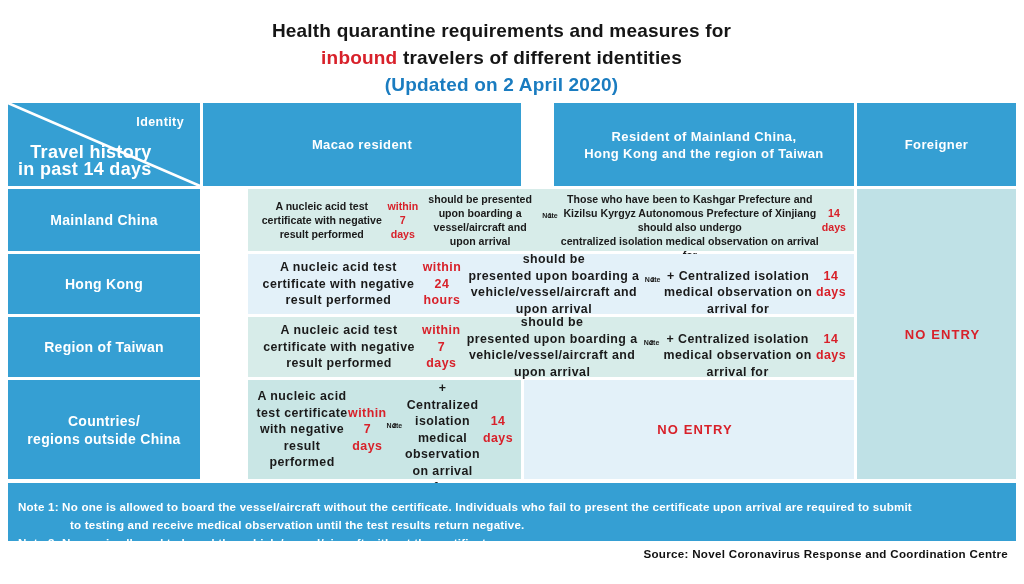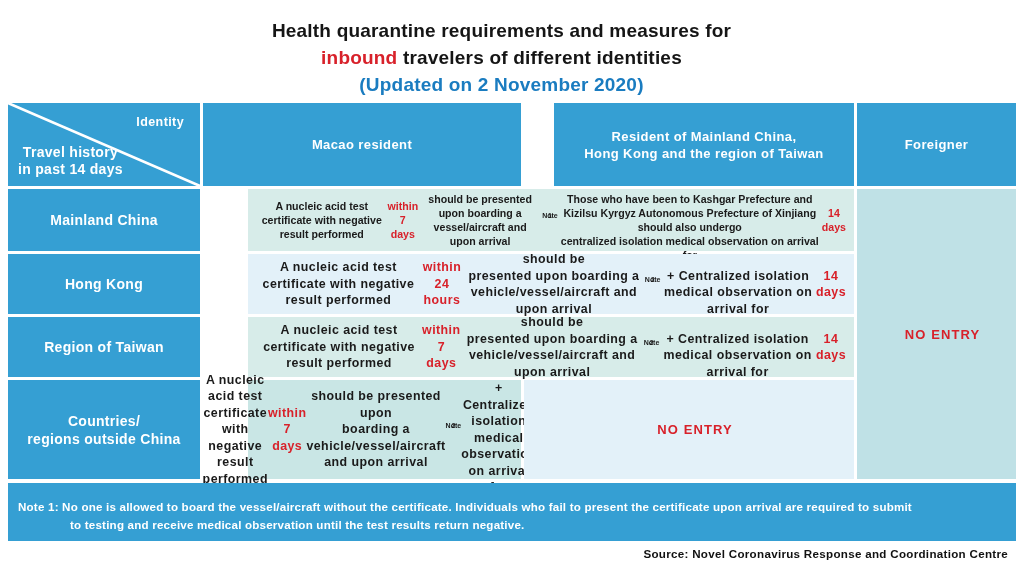--- a/index.html
+++ b/index.html
@@ -35,21 +35,21 @@
     grid-template-columns:192px 318px 330px 1fr;
     grid-template-rows:83px 62px 60px 60px 99px;
     gap:3px;
   }
   .cell{display:flex; align-items:center; justify-content:center; text-align:center;}
   .blue-cell{background:var(--blue); color:#ffffff; font-weight:bold;}
   .hdr{font-size:13px; letter-spacing:.4px; white-space:pre-line; line-height:17px;}
   .corner{position:relative; background:var(--blue); color:#ffffff; font-weight:bold;}
   .corner svg{position:absolute; inset:0; width:100%; height:100%;}
   .corner .identity{position:absolute; top:12px; right:16px; font-size:12.5px; letter-spacing:.4px;}
-  .corner .travel{position:absolute; left:10px; bottom:8px; font-size:14px; text-align:center; white-space:pre-line; line-height:17px; letter-spacing:.3px;}
+  .corner .travel{position:absolute; left:10px; bottom:8px; font-size:18px; text-align:right; white-space:pre-line; line-height:17px; letter-spacing:.3px;}
   .rowlabel{font-size:14px; letter-spacing:.3px; white-space:pre-line; line-height:18px;}
   .content{
     white-space:pre-line; font-weight:bold; color:#1a1a1a;
     padding:2px 8px; line-height:15px;margin-left:45px;
   }
   .content.small{font-size:10.6px; line-height:14px; font-weight:600; letter-spacing:0;}
   .content.big{font-size:12.4px; line-height:16.5px; letter-spacing:.45px;}
   .content .red, .red-strong{color:var(--red);}
   .content sup{font-size:7px; line-height:0; position:relative; top:-4px; letter-spacing:0;}
   .span2{grid-column:2 / span 2;}
@@ -68,21 +68,21 @@
     position:absolute; top:547px; right:16px;
     font-size:11.6px; font-weight:bold; letter-spacing:.3px; color:#111;
   }
 </style>
 </head>
 <body>
 
 <div class="title">
   <div>Health quarantine requirements and measures for</div>
   <div><span class="red">inbound</span><span> travelers of different identities</span></div>
-  <div class="blue">(Updated on 2 November 2020)</div>
+  <div class="blue">(Updated on 2 April 2020)</div>
 </div>
 
 <div class="grid">
 
   <div class="corner" style="grid-column:1;grid-row:1;">
     <svg viewBox="0 0 100 100" preserveAspectRatio="none">
         <line x1="0" y1="0" x2="100" y2="100" stroke="#ffffff" stroke-width="2.6" vector-effect="non-scaling-stroke"></line>
       </svg>
     <span class="identity">Identity</span>
     <span class="travel">Travel history
@@ -103,30 +103,30 @@
 upon arrival </span><sup>Note 1</sup><span>
 Those who have been to Kashgar Prefecture and Kizilsu Kyrgyz Autonomous Prefecture of Xinjiang should also undergo
 centralized isolation medical observation on arrival for </span><span class="red">14 days</span></div>
   <div class="cell content big bg2 span2" style="grid-row:3;"><span>A nucleic acid test certificate with negative result performed </span><span class="red">within 24 hours</span><span> should be
 presented upon boarding a vehicle/vessel/aircraft and upon arrival </span><sup>Note 2</sup><span>
 + Centralized isolation medical observation on arrival for </span><span class="red">14 days</span></div>
   <div class="cell content big bg13 span2" style="grid-row:4;"><span>A nucleic acid test certificate with negative result performed </span><span class="red">within 7 days</span><span> should be
 presented upon boarding a vehicle/vessel/aircraft and upon arrival </span><sup>Note 2</sup><span>
 + Centralized isolation medical observation on arrival for </span><span class="red">14 days</span></div>
   <div class="cell content big bg4m" style="grid-column:2;grid-row:5;"><span>A nucleic acid test certificate with negative result
-performed </span><span class="red">within 7 days</span><span> should be presented upon
-boarding a vehicle/vessel/aircraft and upon arrival </span><sup>Note 2</sup><span>
+performed </span><span class="red">within 7 days</span><sup>Note 2</sup><span>
 + Centralized isolation medical observation
 on arrival for </span><span class="red">14 days</span></div>
   <div class="cell bg2" style="grid-column:3;grid-row:5;">
     <span class="noentry">NO ENTRY</span>
   </div>
   <div class="cell foreigner-cell">
     <span class="noentry">NO ENTRY</span>
   </div>
 </div>
 
 <div class="notes">
   <div>Note 1: No one is allowed to board the vessel/aircraft without the certificate. Individuals who fail to present the certificate upon arrival are required to submit</div>
   <div class="indent">to testing and receive medical observation until the test results return negative.</div>
+  <div>Note 2: No one is allowed to board the vehicle/vessel/aircraft without the certificate.</div>
 </div>
 
 <div class="source">Source: Novel Coronavirus Response and Coordination Centre</div>
 
 </body></html>

